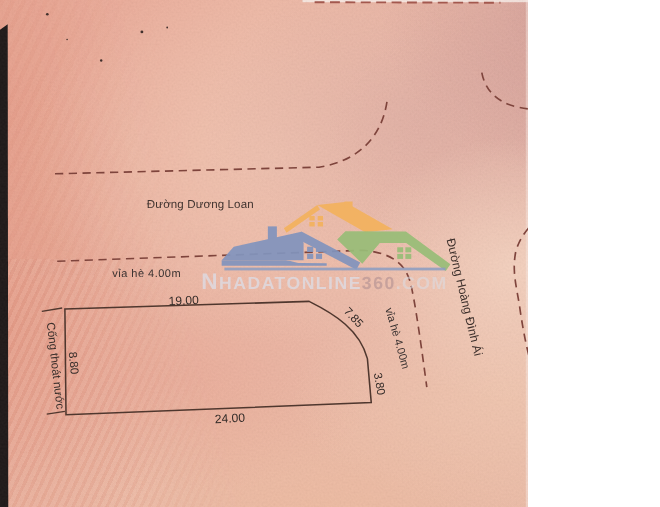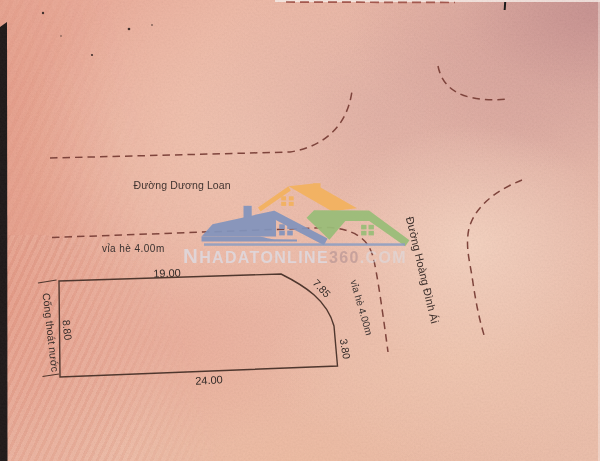--- a/index.html
+++ b/index.html
@@ -1,16 +1,16 @@
 <!DOCTYPE html>
 <html><head>
 <meta charset="utf-8">
 <style>
   html,body{margin:0;padding:0;}
-  #page{position:relative;width:600px;height:461px;overflow:hidden;
+  #page{position:relative;width:480px;height:461px;overflow:hidden;
     font-family:"Liberation Sans",sans-serif;
     background:#efb6a5;}
   #bg{position:absolute;left:0;top:0;width:600px;height:461px;
     background:
       radial-gradient(ellipse 200px 160px at 470px 245px, rgba(250,218,199,0.9), rgba(250,218,199,0) 75%),
       radial-gradient(ellipse 260px 140px at 460px 360px, rgba(246,205,180,0.75), rgba(246,205,180,0) 75%),
       radial-gradient(ellipse 200px 130px at 600px 0px,   rgba(182,126,131,0.4), rgba(182,126,131,0) 72%),
       radial-gradient(ellipse 340px 220px at 590px 15px,  rgba(200,144,145,0.72), rgba(200,144,145,0) 72%),
       radial-gradient(ellipse 300px 200px at 520px 130px, rgba(214,163,159,0.38), rgba(214,163,159,0) 75%),
       radial-gradient(ellipse 260px 200px at 380px 110px, rgba(219,169,163,0.5), rgba(219,169,163,0) 75%),

